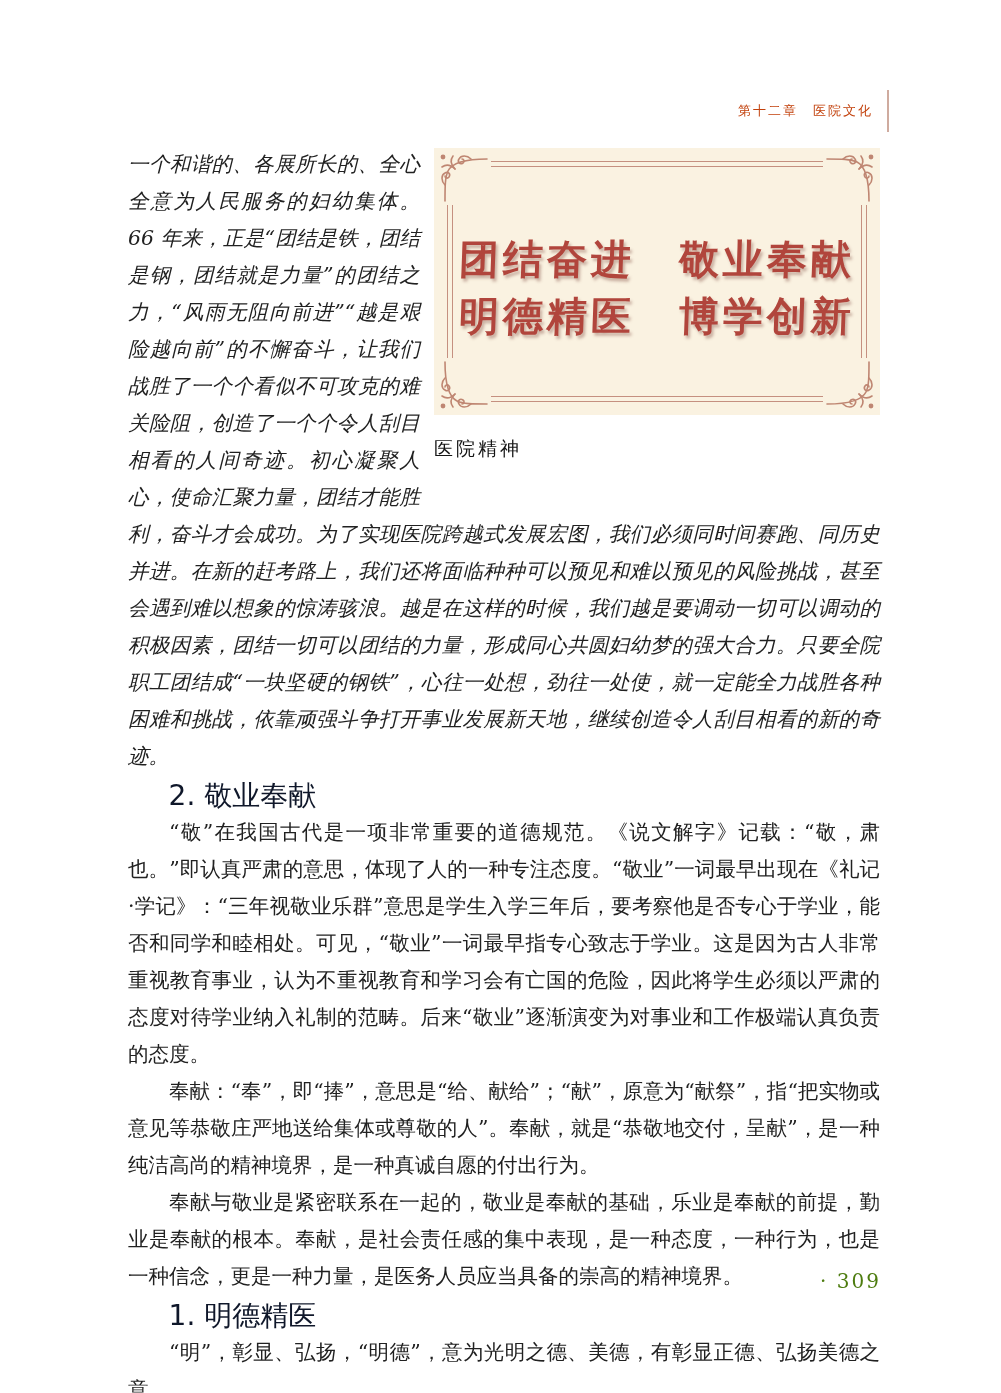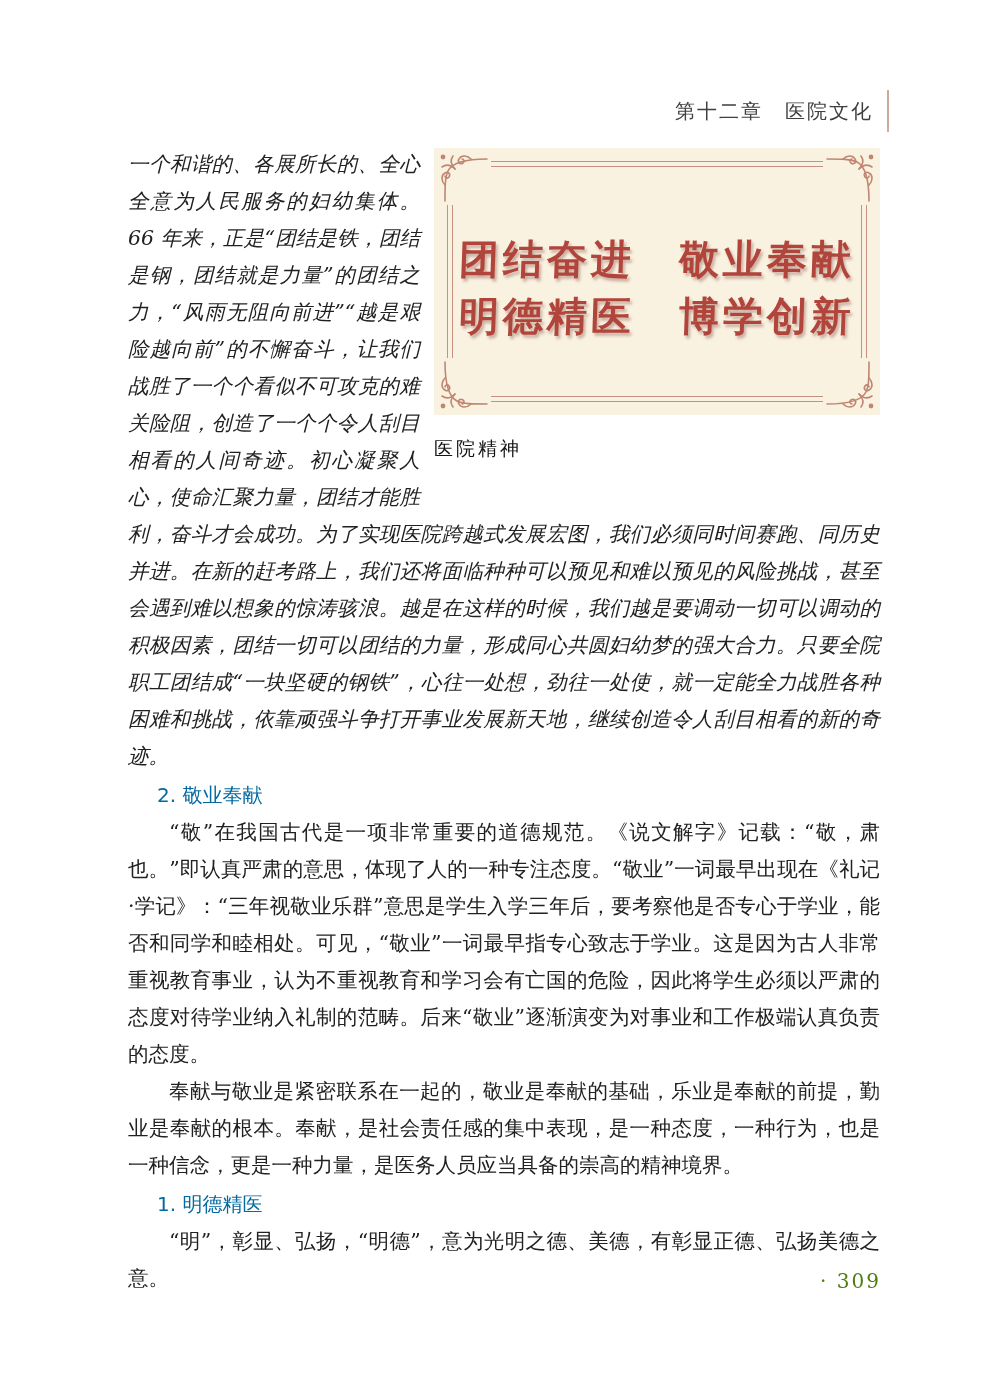--- a/index.html
+++ b/index.html
@@ -4,33 +4,33 @@
 <title>Book Page</title>
 <style>
   html,body{margin:0;padding:0;background:#e8e8e8;}
   .page{
     position:relative;width:1001px;height:1393px;background:#ffffff;
     margin:0 auto;overflow:hidden;
     font-family:"DejaVu Serif","Liberation Serif",serif;
   }
   
   .running-head{position:absolute;top:90px;right:112px;display:flex;align-items:center;gap:14px;}
-  .running-head .rh-text{font-size:20px;color:#404040;letter-spacing:2px;}
+  .running-head .rh-text{font-size:13px;color:#c2410c;letter-spacing:2px;}
   .running-head .rh-bar{width:2px;height:42px;background:#cfab9f;}
   
   .content{
     position:absolute;left:128px;top:146px;width:752px;
     font-size:20.5px;line-height:37px;color:#212121;text-align:justify;
   }
   .content p{margin:0;text-indent:2em;}
   .content p.cont{text-indent:0;font-style:italic;}
   h3.sec{
     margin:2px 0 0 0;padding-left:1.45em;
     font-family:"DejaVu Sans","Liberation Sans",sans-serif;
-    font-weight:400;font-size:20px;line-height:37px;color:#0369a1;
+    font-weight:400;font-size:28px;line-height:37px;color:#0f172a;
   }
   
   .figure-block{float:right;width:446px;margin:2px 0 30px 14px;}
   .frame{position:relative;width:446px;height:267px;background:#faf2e1;}
   .frame .line-outer{position:absolute;inset:13px;border:1px solid #c59080;}
   .frame .line-inner{position:absolute;inset:18px;border:1px solid #c59080;}
   .corner{position:absolute;width:54px;height:54px;background:#faf2e1;color:#bf8672;}
   .corner svg{width:100%;height:100%;display:block;}
   .corner.tl{top:3px;left:3px;}
   .corner.tr{top:3px;right:3px;transform:rotate(90deg);}
@@ -125,20 +125,21 @@
           <div class="line">明德精医　博学创新</div>
         </div>
       </div>
       <div class="figure-caption">医院精神</div>
     </div>
 
     <p class="cont">一个和谐的、各展所长的、全心全意为人民服务的妇幼集体。66 年来，正是“团结是铁，团结是钢，团结就是力量”的团结之力，“风雨无阻向前进”“越是艰险越向前”的不懈奋斗，让我们战胜了一个个看似不可攻克的难关险阻，创造了一个个令人刮目相看的人间奇迹。初心凝聚人心，使命汇聚力量，团结才能胜利，奋斗才会成功。为了实现医院跨越式发展宏图，我们必须同时间赛跑、同历史并进。在新的赶考路上，我们还将面临种种可以预见和难以预见的风险挑战，甚至会遇到难以想象的惊涛骇浪。越是在这样的时候，我们越是要调动一切可以调动的积极因素，团结一切可以团结的力量，形成同心共圆妇幼梦的强大合力。只要全院职工团结成“一块坚硬的钢铁”，心往一处想，劲往一处使，就一定能全力战胜各种困难和挑战，依靠顽强斗争打开事业发展新天地，继续创造令人刮目相看的新的奇迹。</p>
 
     <h3 class="sec">2. 敬业奉献</h3>
     <p>“敬”在我国古代是一项非常重要的道德规范。《说文解字》记载：“敬，肃也。”即认真严肃的意思，体现了人的一种专注态度。“敬业”一词最早出现在《礼记·学记》：“三年视敬业乐群”意思是学生入学三年后，要考察他是否专心于学业，能否和同学和睦相处。可见，“敬业”一词最早指专心致志于学业。这是因为古人非常重视教育事业，认为不重视教育和学习会有亡国的危险，因此将学生必须以严肃的态度对待学业纳入礼制的范畴。后来“敬业”逐渐演变为对事业和工作极端认真负责的态度。</p>
+    <p>奉献：“奉”，即“捧”，意思是“给、献给”；“献”，原意为“献祭”，指“把实物或意见等恭敬庄严地送给集体或尊敬的人”。奉献，就是“恭敬地交付，呈献”，是一种纯洁高尚的精神境界，是一种真诚自愿的付出行为。</p>
     <p>奉献与敬业是紧密联系在一起的，敬业是奉献的基础，乐业是奉献的前提，勤业是奉献的根本。奉献，是社会责任感的集中表现，是一种态度，一种行为，也是一种信念，更是一种力量，是医务人员应当具备的崇高的精神境界。</p>
 
     <h3 class="sec">1. 明德精医</h3>
     <p>“明”，彰显、弘扬，“明德”，意为光明之德、美德，有彰显正德、弘扬美德之意。</p>
 
   </div>
 
   <div class="page-number">· 309</div>
 
 </div>

